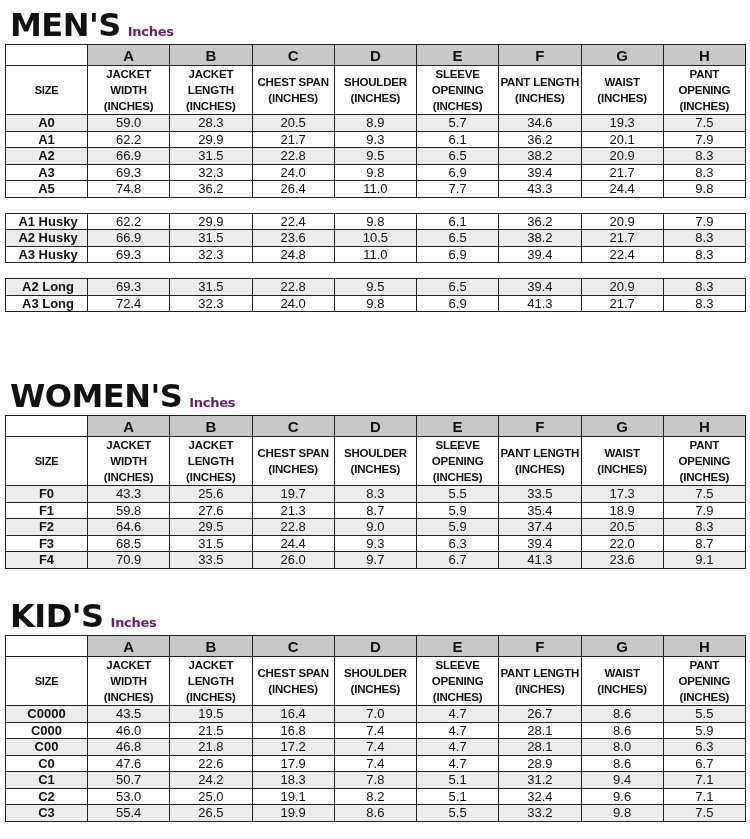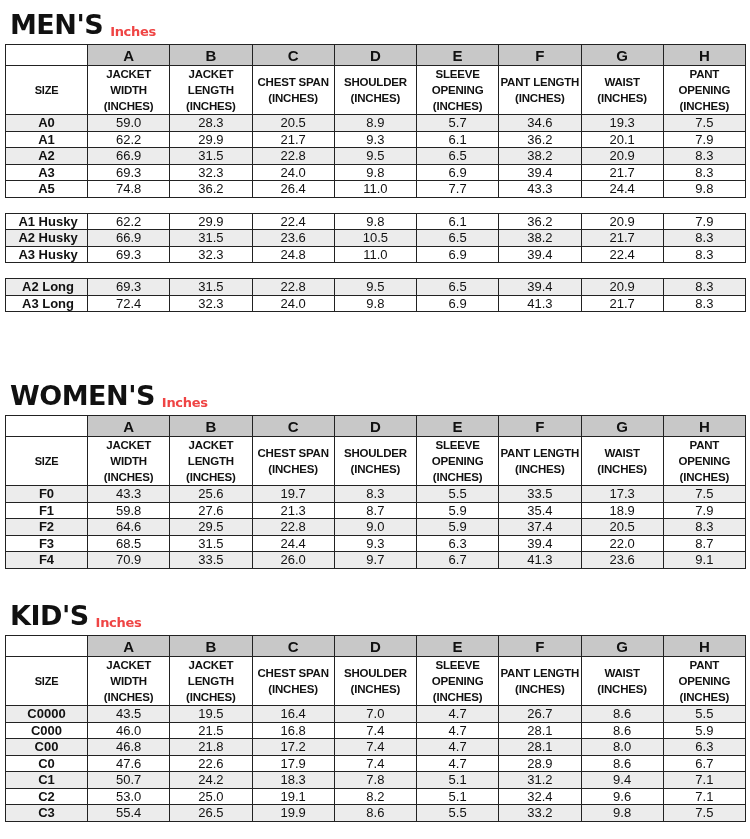--- a/index.html
+++ b/index.html
@@ -3,26 +3,26 @@
 <meta charset="utf-8">
 <style>
   html, body { margin: 0; padding: 0; background: #ffffff; }
   body {
     width: 750px; height: 839px; overflow: hidden; position: relative;
     font-family: "Liberation Sans", "DejaVu Sans", sans-serif; color: #111;
   }
   .section { position: absolute; left: 5px; width: 740px; }
   .title-row { height: 38px; display: flex; align-items: flex-end; margin-left: 5px; }
   .title {
-    font-family: "DejaVu Sans", sans-serif; font-weight: bold; font-size: 27px;
+    font-family: "DejaVu Sans", sans-serif; font-weight: bold; font-size: 32px;
     letter-spacing: -0.5px; line-height: 34px; color: #111; margin-top: 20px;
   }
   .unit {
     font-family: "DejaVu Sans", sans-serif; font-weight: bold; font-size: 13px;
-    color: #ef4444; margin-left: 7px; margin-bottom: 3px; letter-spacing: -0.3px;
+    color: #701a75; margin-left: 7px; margin-bottom: 3px; letter-spacing: -0.3px;
   }
   table { border-collapse: collapse; table-layout: fixed; width: 740px; }
   td, th {
     border: 1.5px solid #222; text-align: center; padding: 0; overflow: hidden;
     white-space: nowrap;
   }
   col.c-size { width: 82px; }
   col.c-data { width: 82.25px; }
   .letter-row th {
     height: 20px; background: #c8c8c8; font-size: 15px; font-weight: bold;

